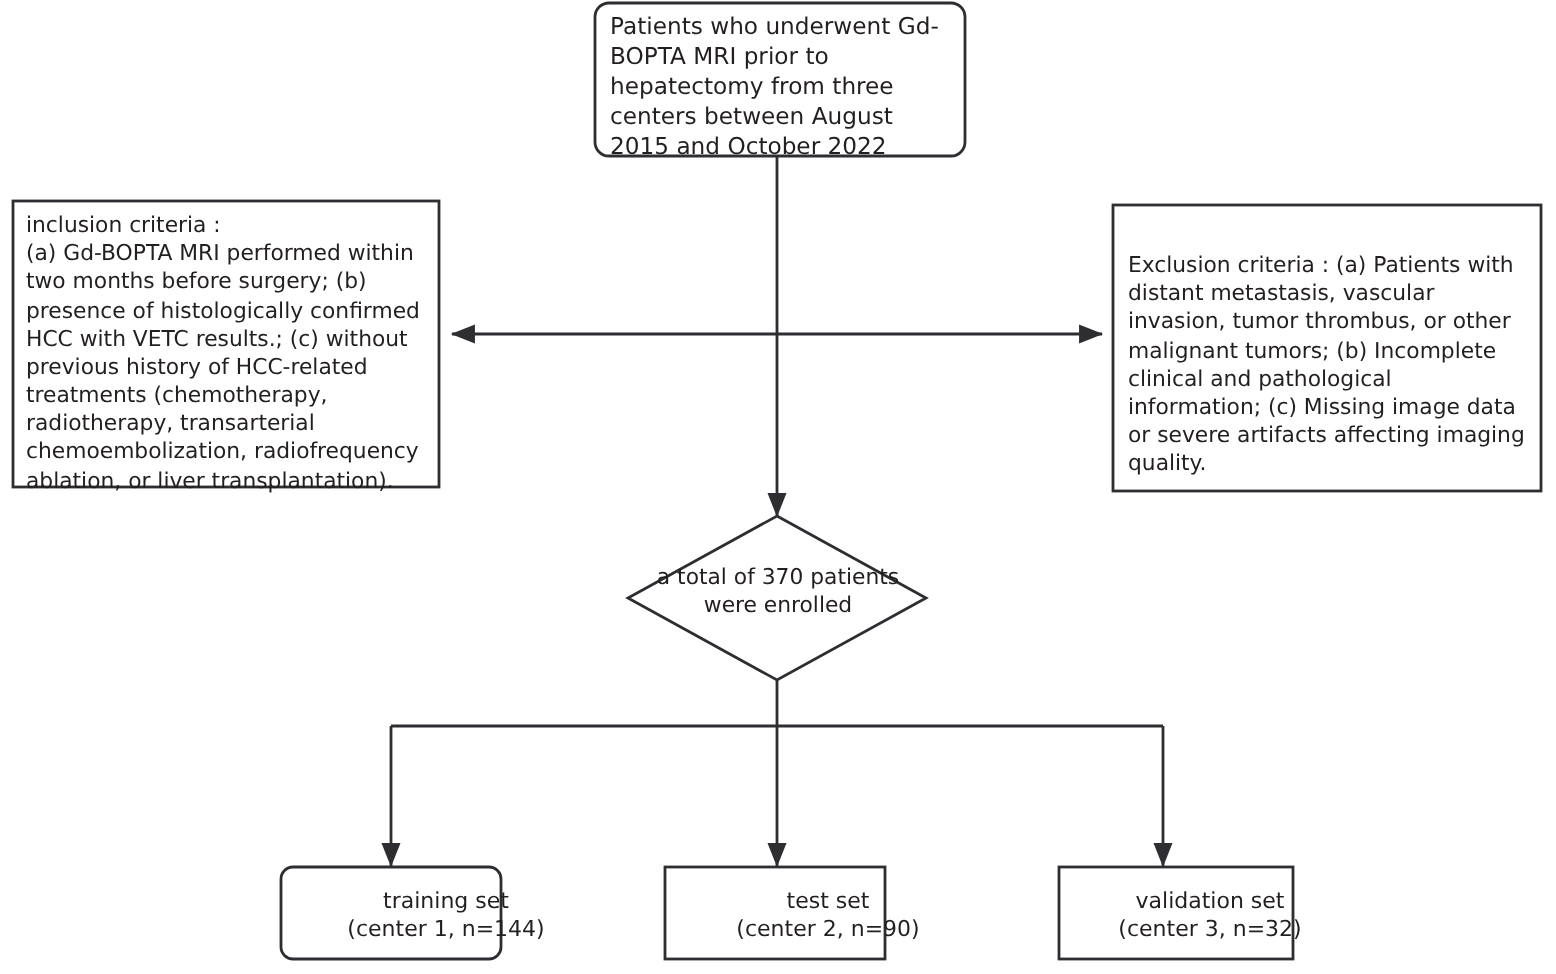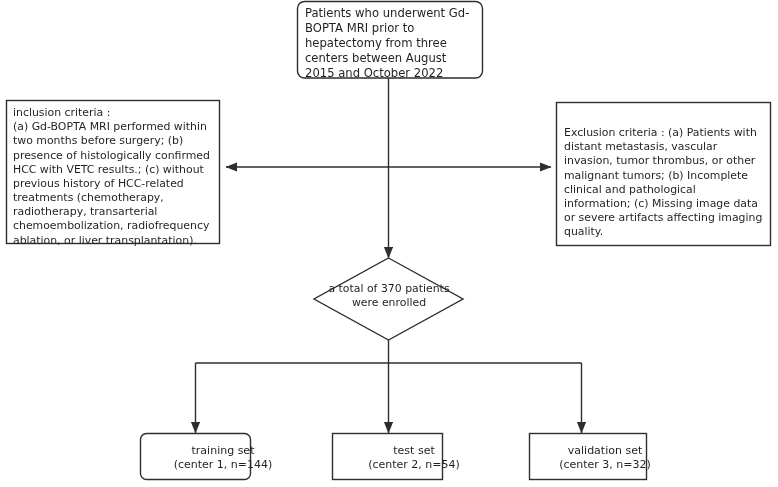--- a/index.html
+++ b/index.html
@@ -131,18 +131,18 @@
   <div class="node-text t-incl">inclusion criteria :
 (a) Gd-BOPTA MRI performed within two months before surgery; (b) presence of histologically confirmed HCC with VETC results.; (c) without previous history of HCC-related treatments (chemotherapy, radiotherapy, transarterial chemoembolization, radiofrequency ablation, or liver transplantation).</div>
 
   <div class="node-text t-diamond">a total of 370 patients
 were enrolled</div>
 
   <div class="node-text t-leaf t-leaf-1">training set
 (center 1, n=144)</div>
 
   <div class="node-text t-leaf t-leaf-2">test set
-(center 2, n=54)</div>
+(center 2, n=90)</div>
 
   <div class="node-text t-leaf t-leaf-3">validation set
 (center 3, n=32)</div>
 
 </div>
 
 </body></html>

